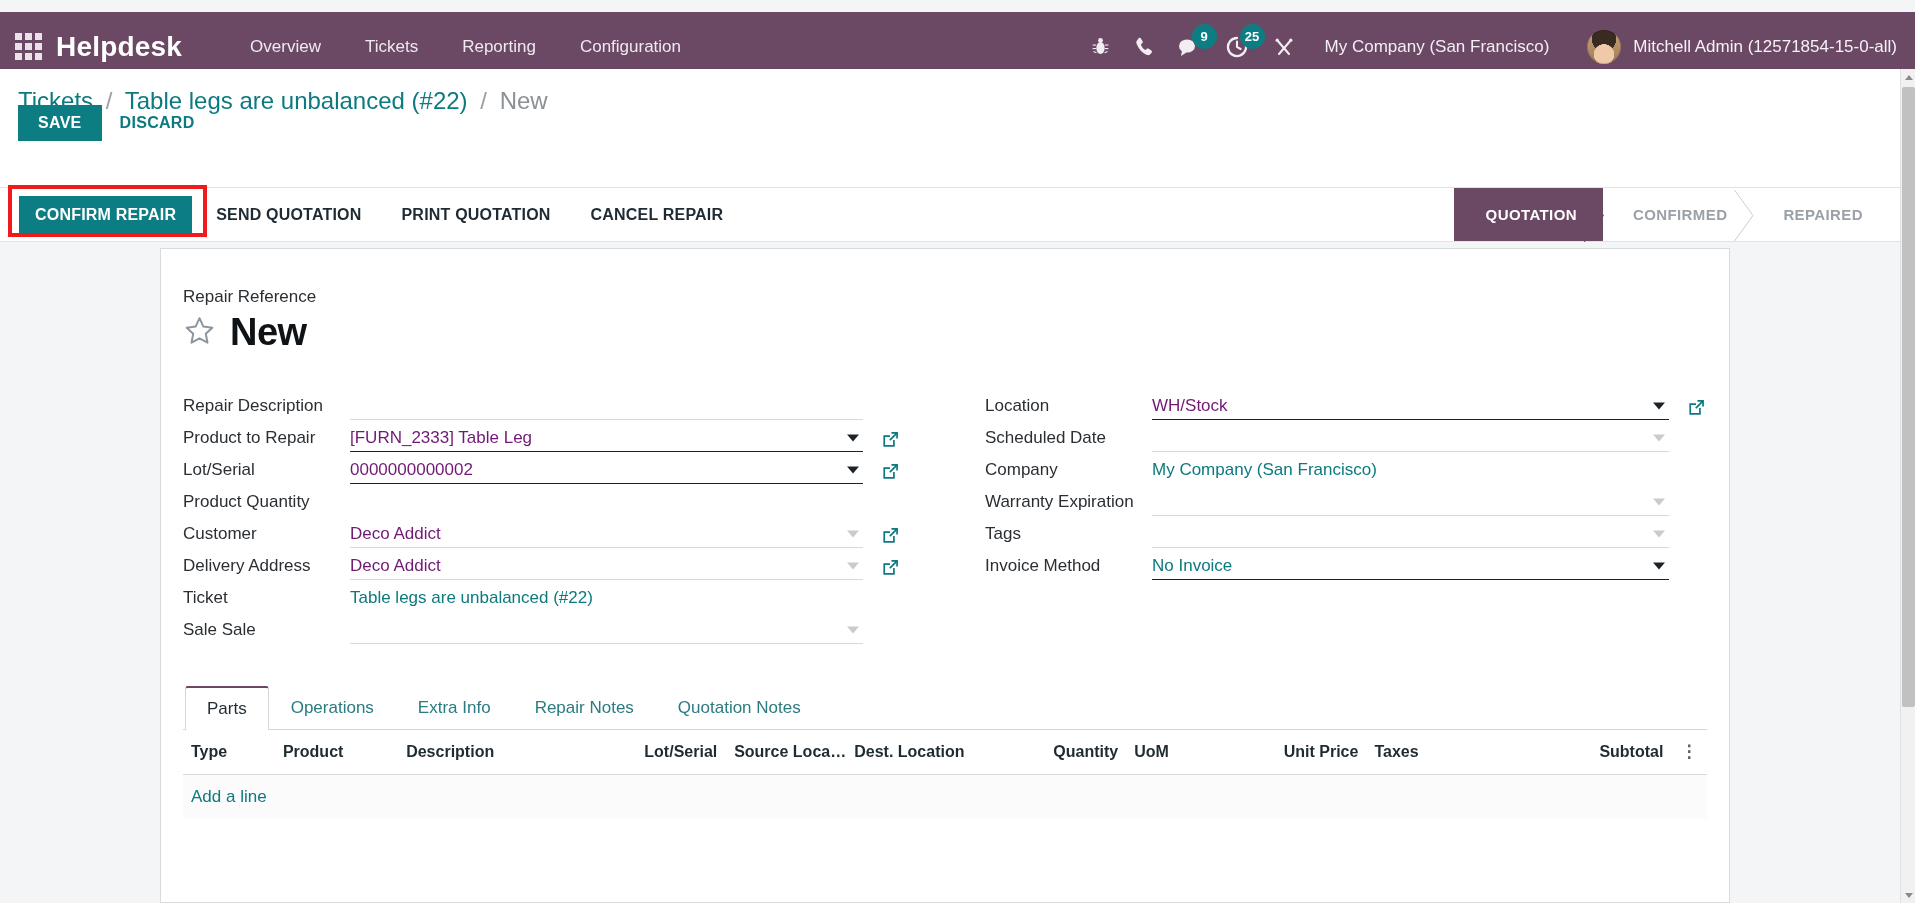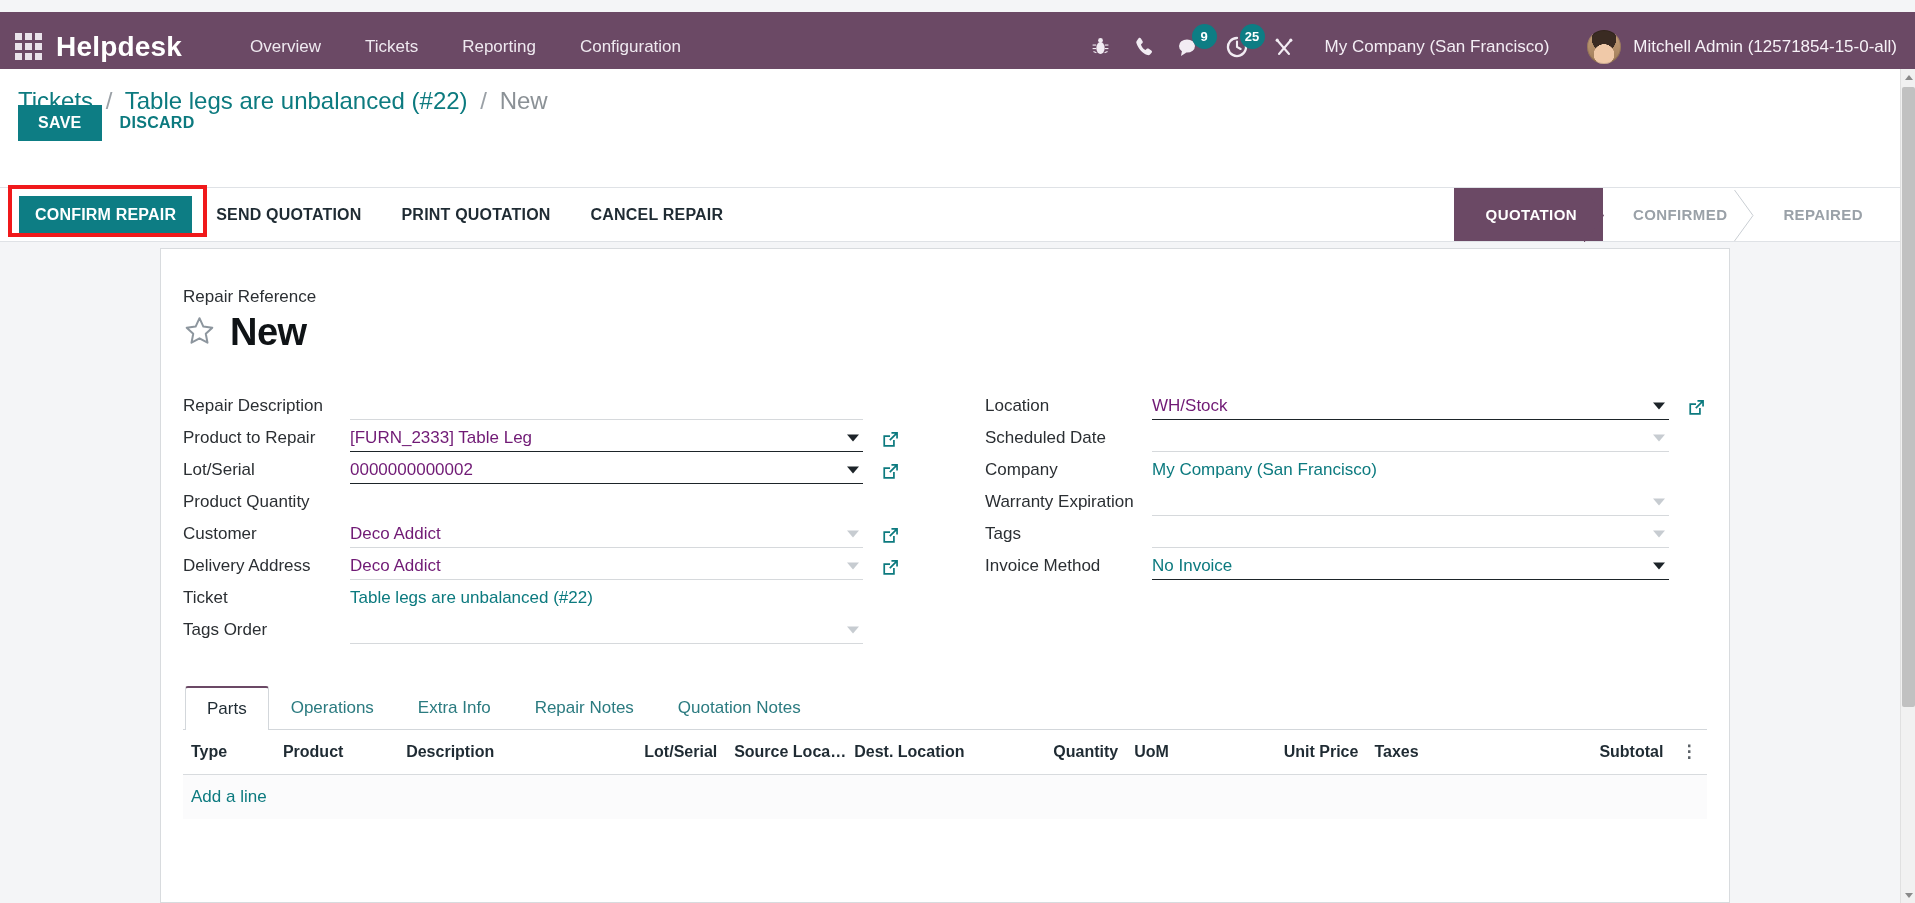--- a/index.html
+++ b/index.html
@@ -439,21 +439,21 @@
 
           <div class="frow">
             <div class="flabel">Ticket</div>
             <div class="fval">
               <div class="plain-value link">Table legs are unbalanced (#22)</div>
               <span class="ext-spacer"></span>
             </div>
           </div>
 
           <div class="frow">
-            <div class="flabel">Tags Order</div>
+            <div class="flabel">Sale Sale</div>
             <div class="fval">
               <div class="finput">
                 <span class="txt"></span>
                 <span class="caret muted"></span>
               </div>
               <span class="ext-spacer"></span>
             </div>
           </div>
 
 

